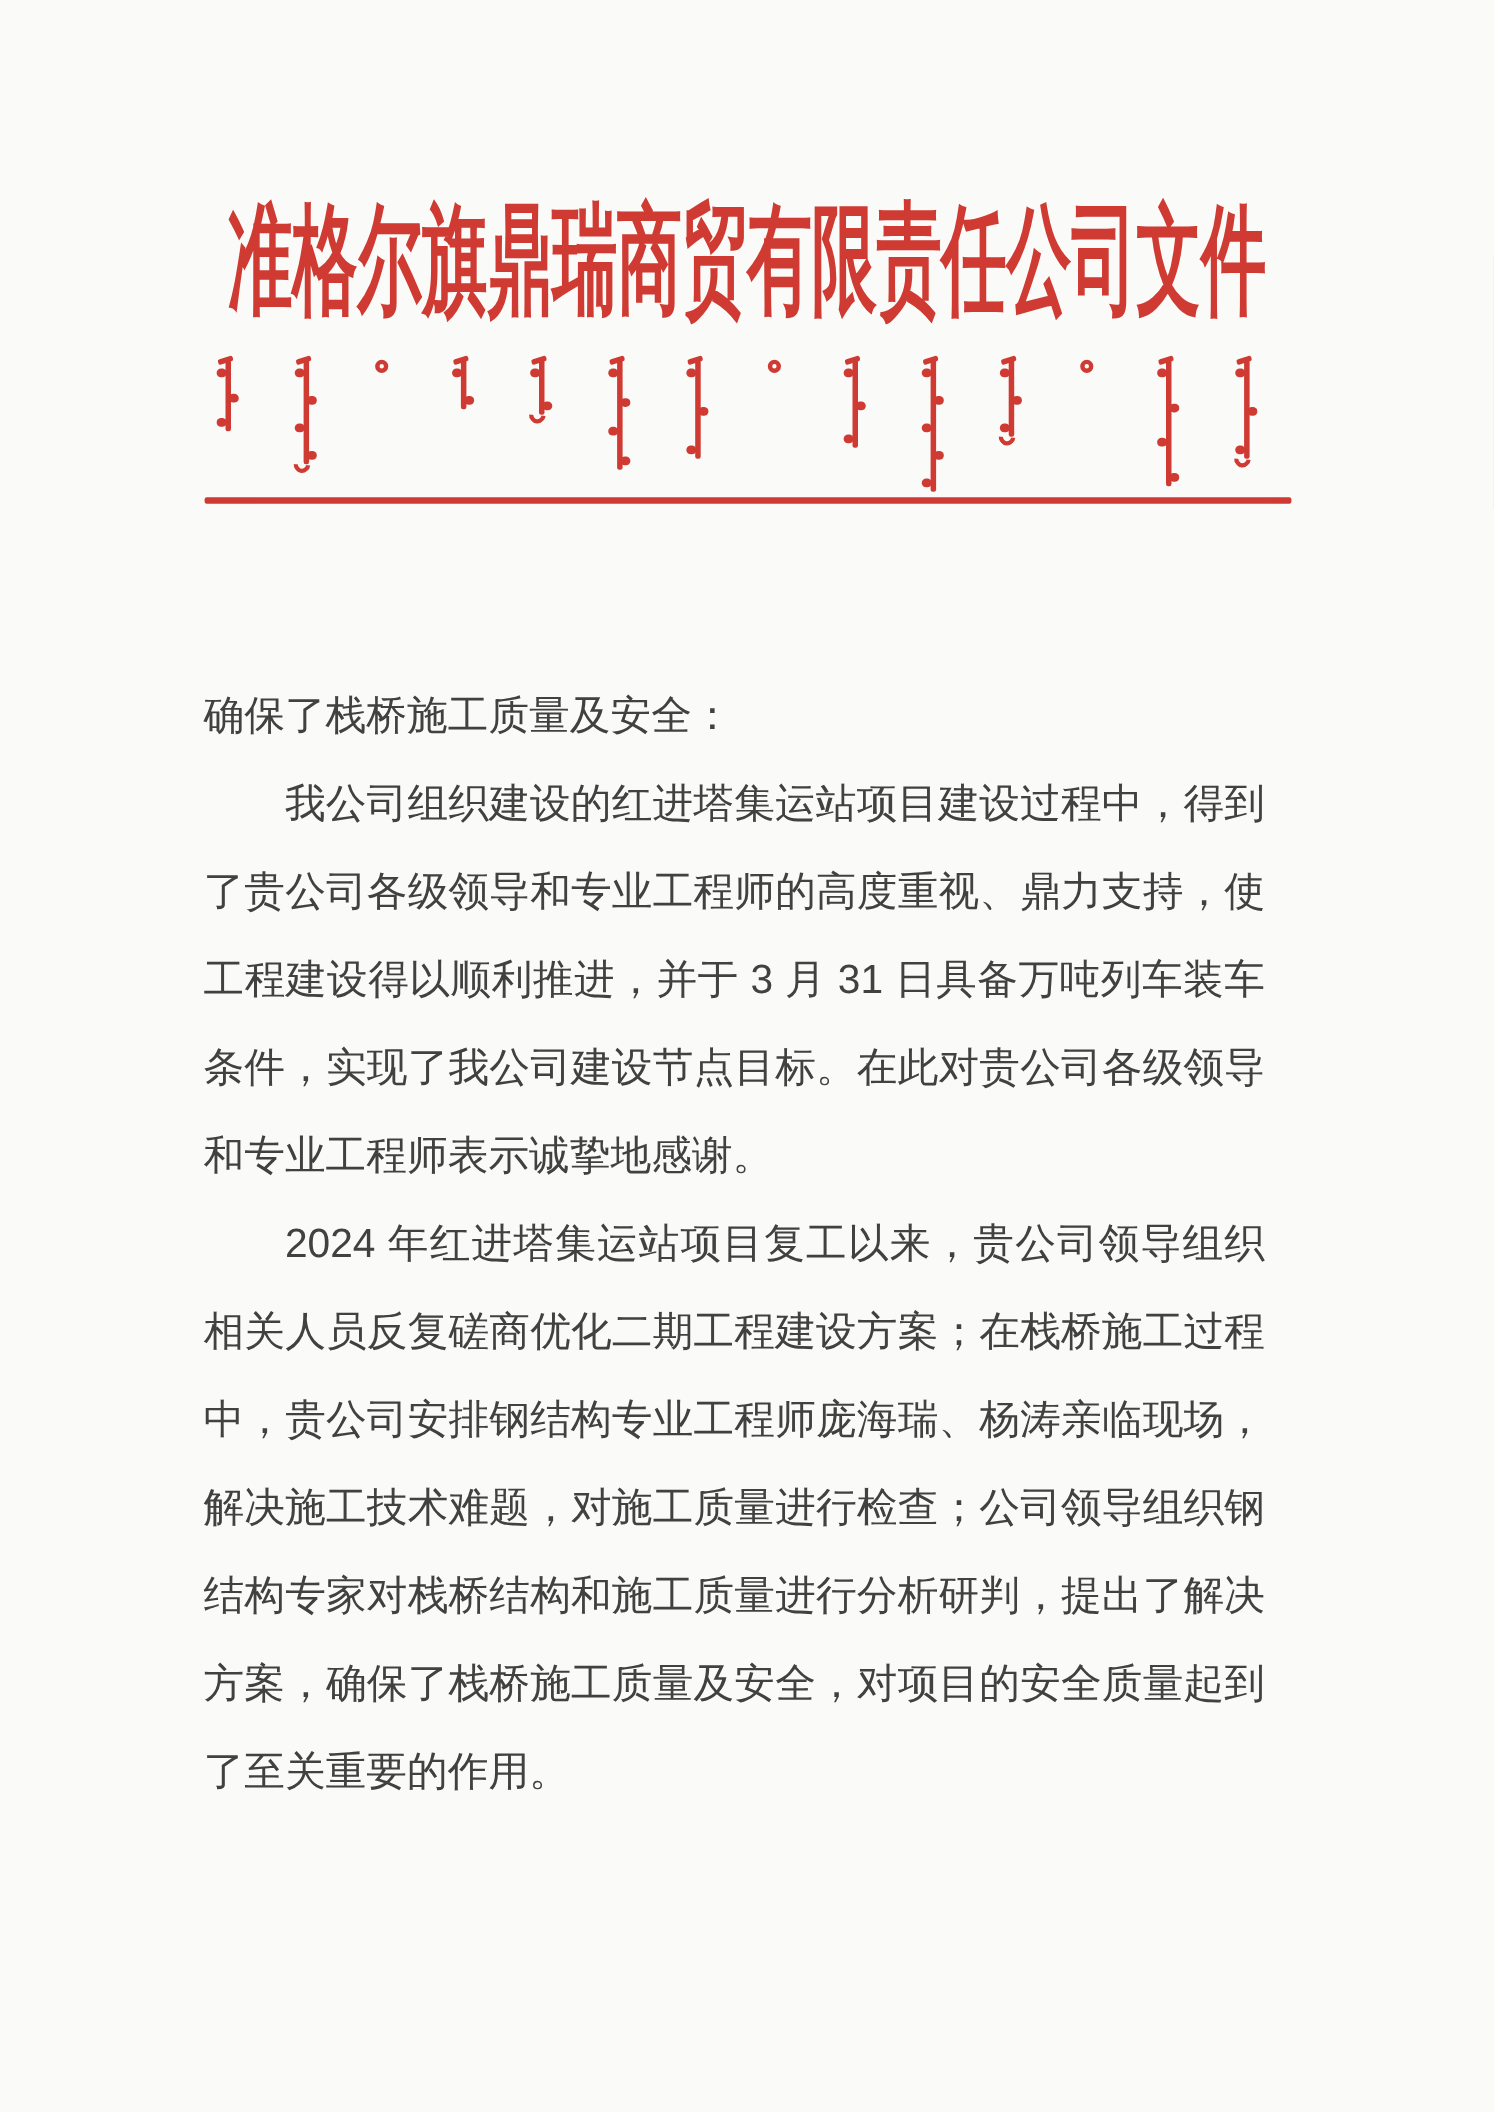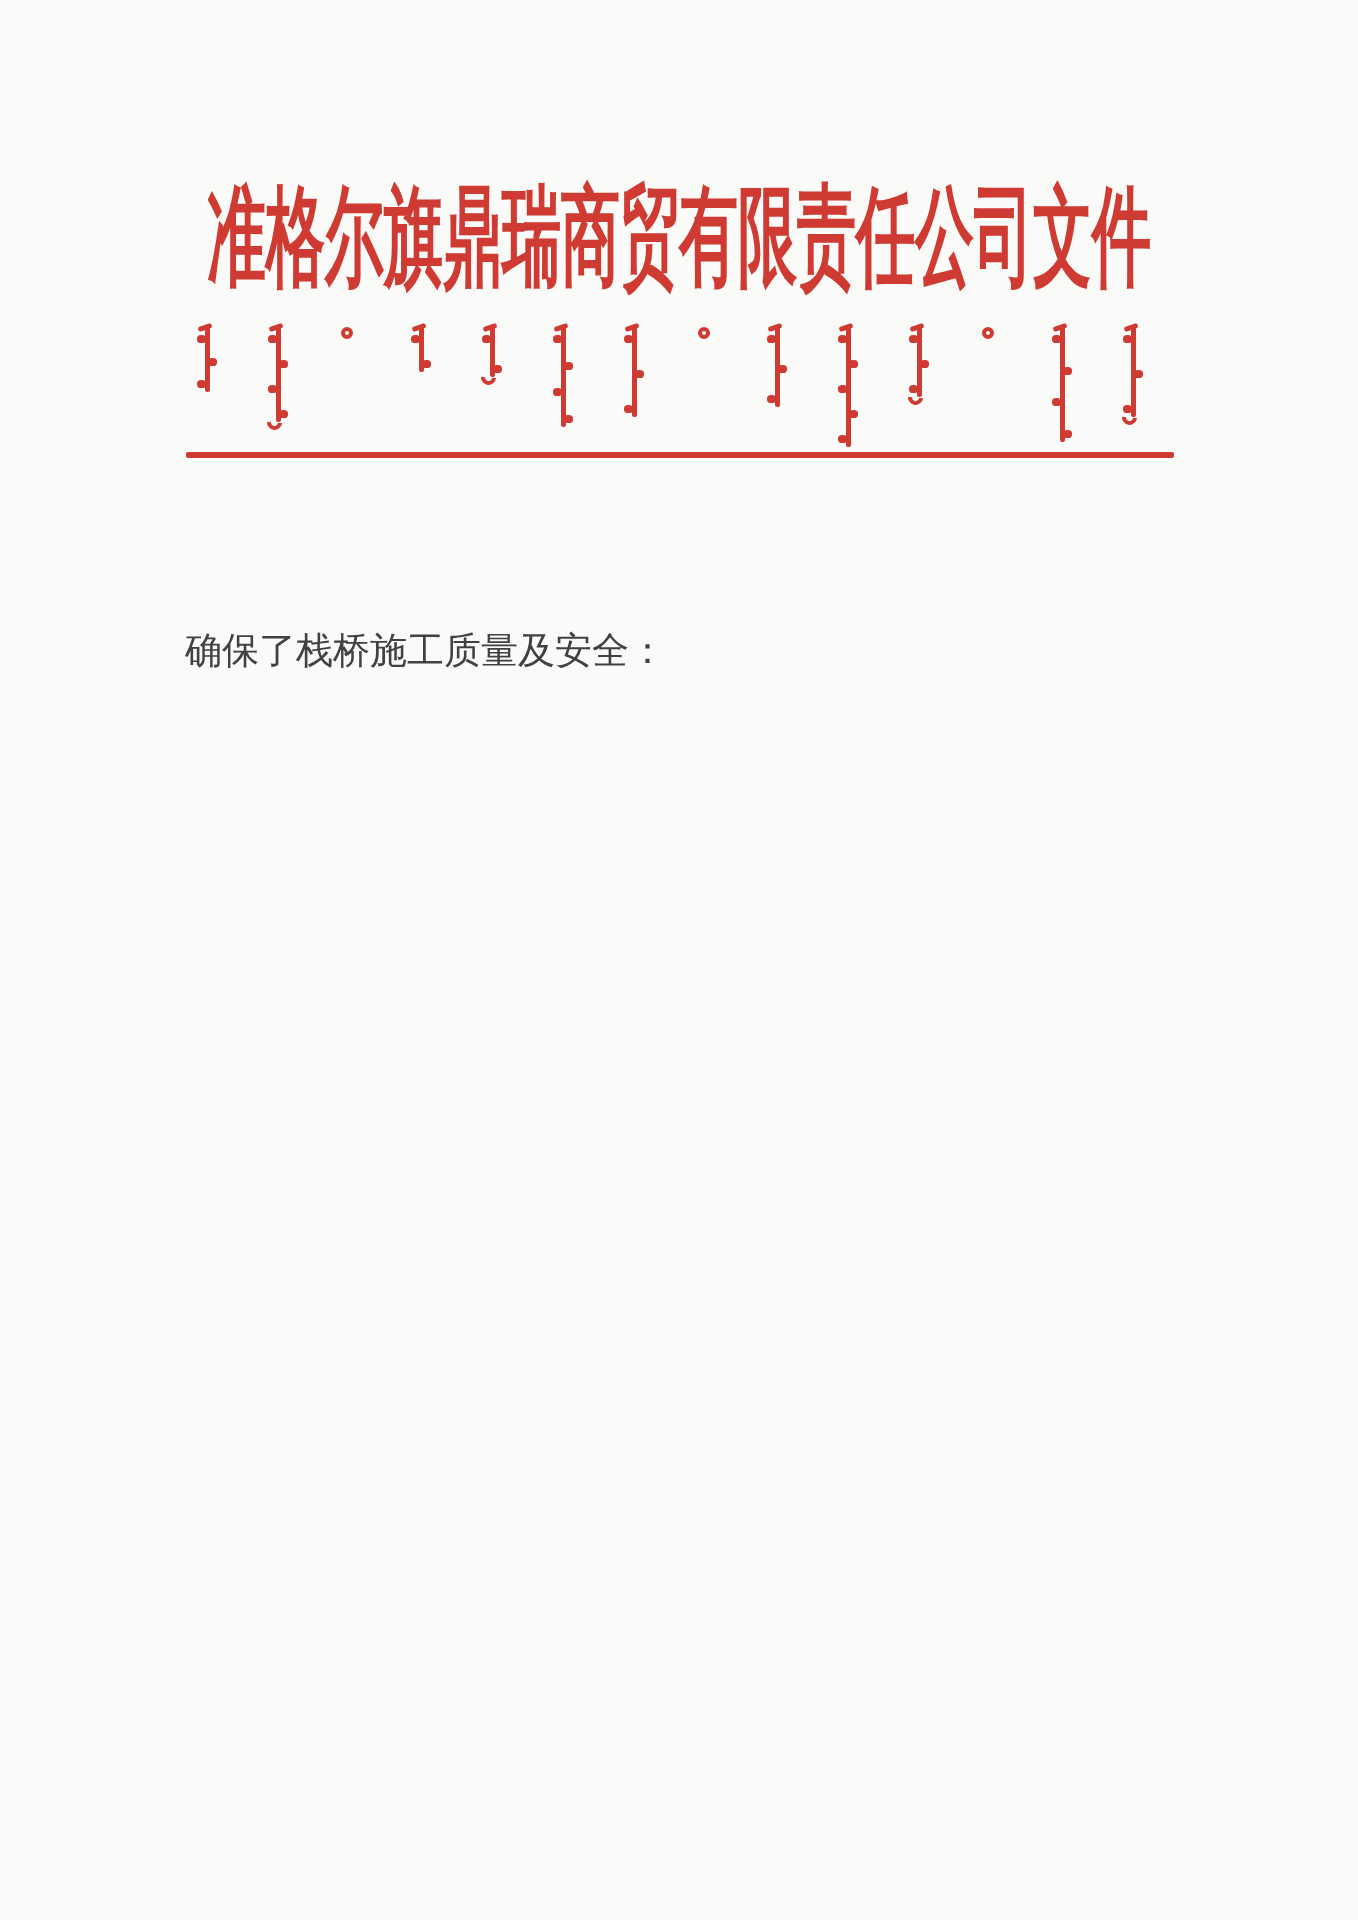--- a/index.html
+++ b/index.html
@@ -206,16 +206,18 @@
         <span class="tail"></span>
       </div>
     </div>
 
   <div class="red-rule"></div>
 
 
   <div class="letter">
     <p class="salutation">确保了栈桥施工质量及安全：</p>
     <div id="paragraphs">
+        <p class="para">我公司组织建设的红进塔集运站项目建设过程中，得到了贵公司各级领导和专业工程师的高度重视、鼎力支持，使工程建设得以顺利推进，并于 3 月 31 日具备万吨列车装车条件，实现了我公司建设节点目标。在此对贵公司各级领导和专业工程师表示诚挚地感谢。</p>
+        <p class="para">2024 年红进塔集运站项目复工以来，贵公司领导组织相关人员反复磋商优化二期工程建设方案；在栈桥施工过程中，贵公司安排钢结构专业工程师庞海瑞、杨涛亲临现场，解决施工技术难题，对施工质量进行检查；公司领导组织钢结构专家对栈桥结构和施工质量进行分析研判，提出了解决方案，确保了栈桥施工质量及安全，对项目的安全质量起到了至关重要的作用。</p>
       </div>
   </div>
 
 </div>
 
 </body></html>

